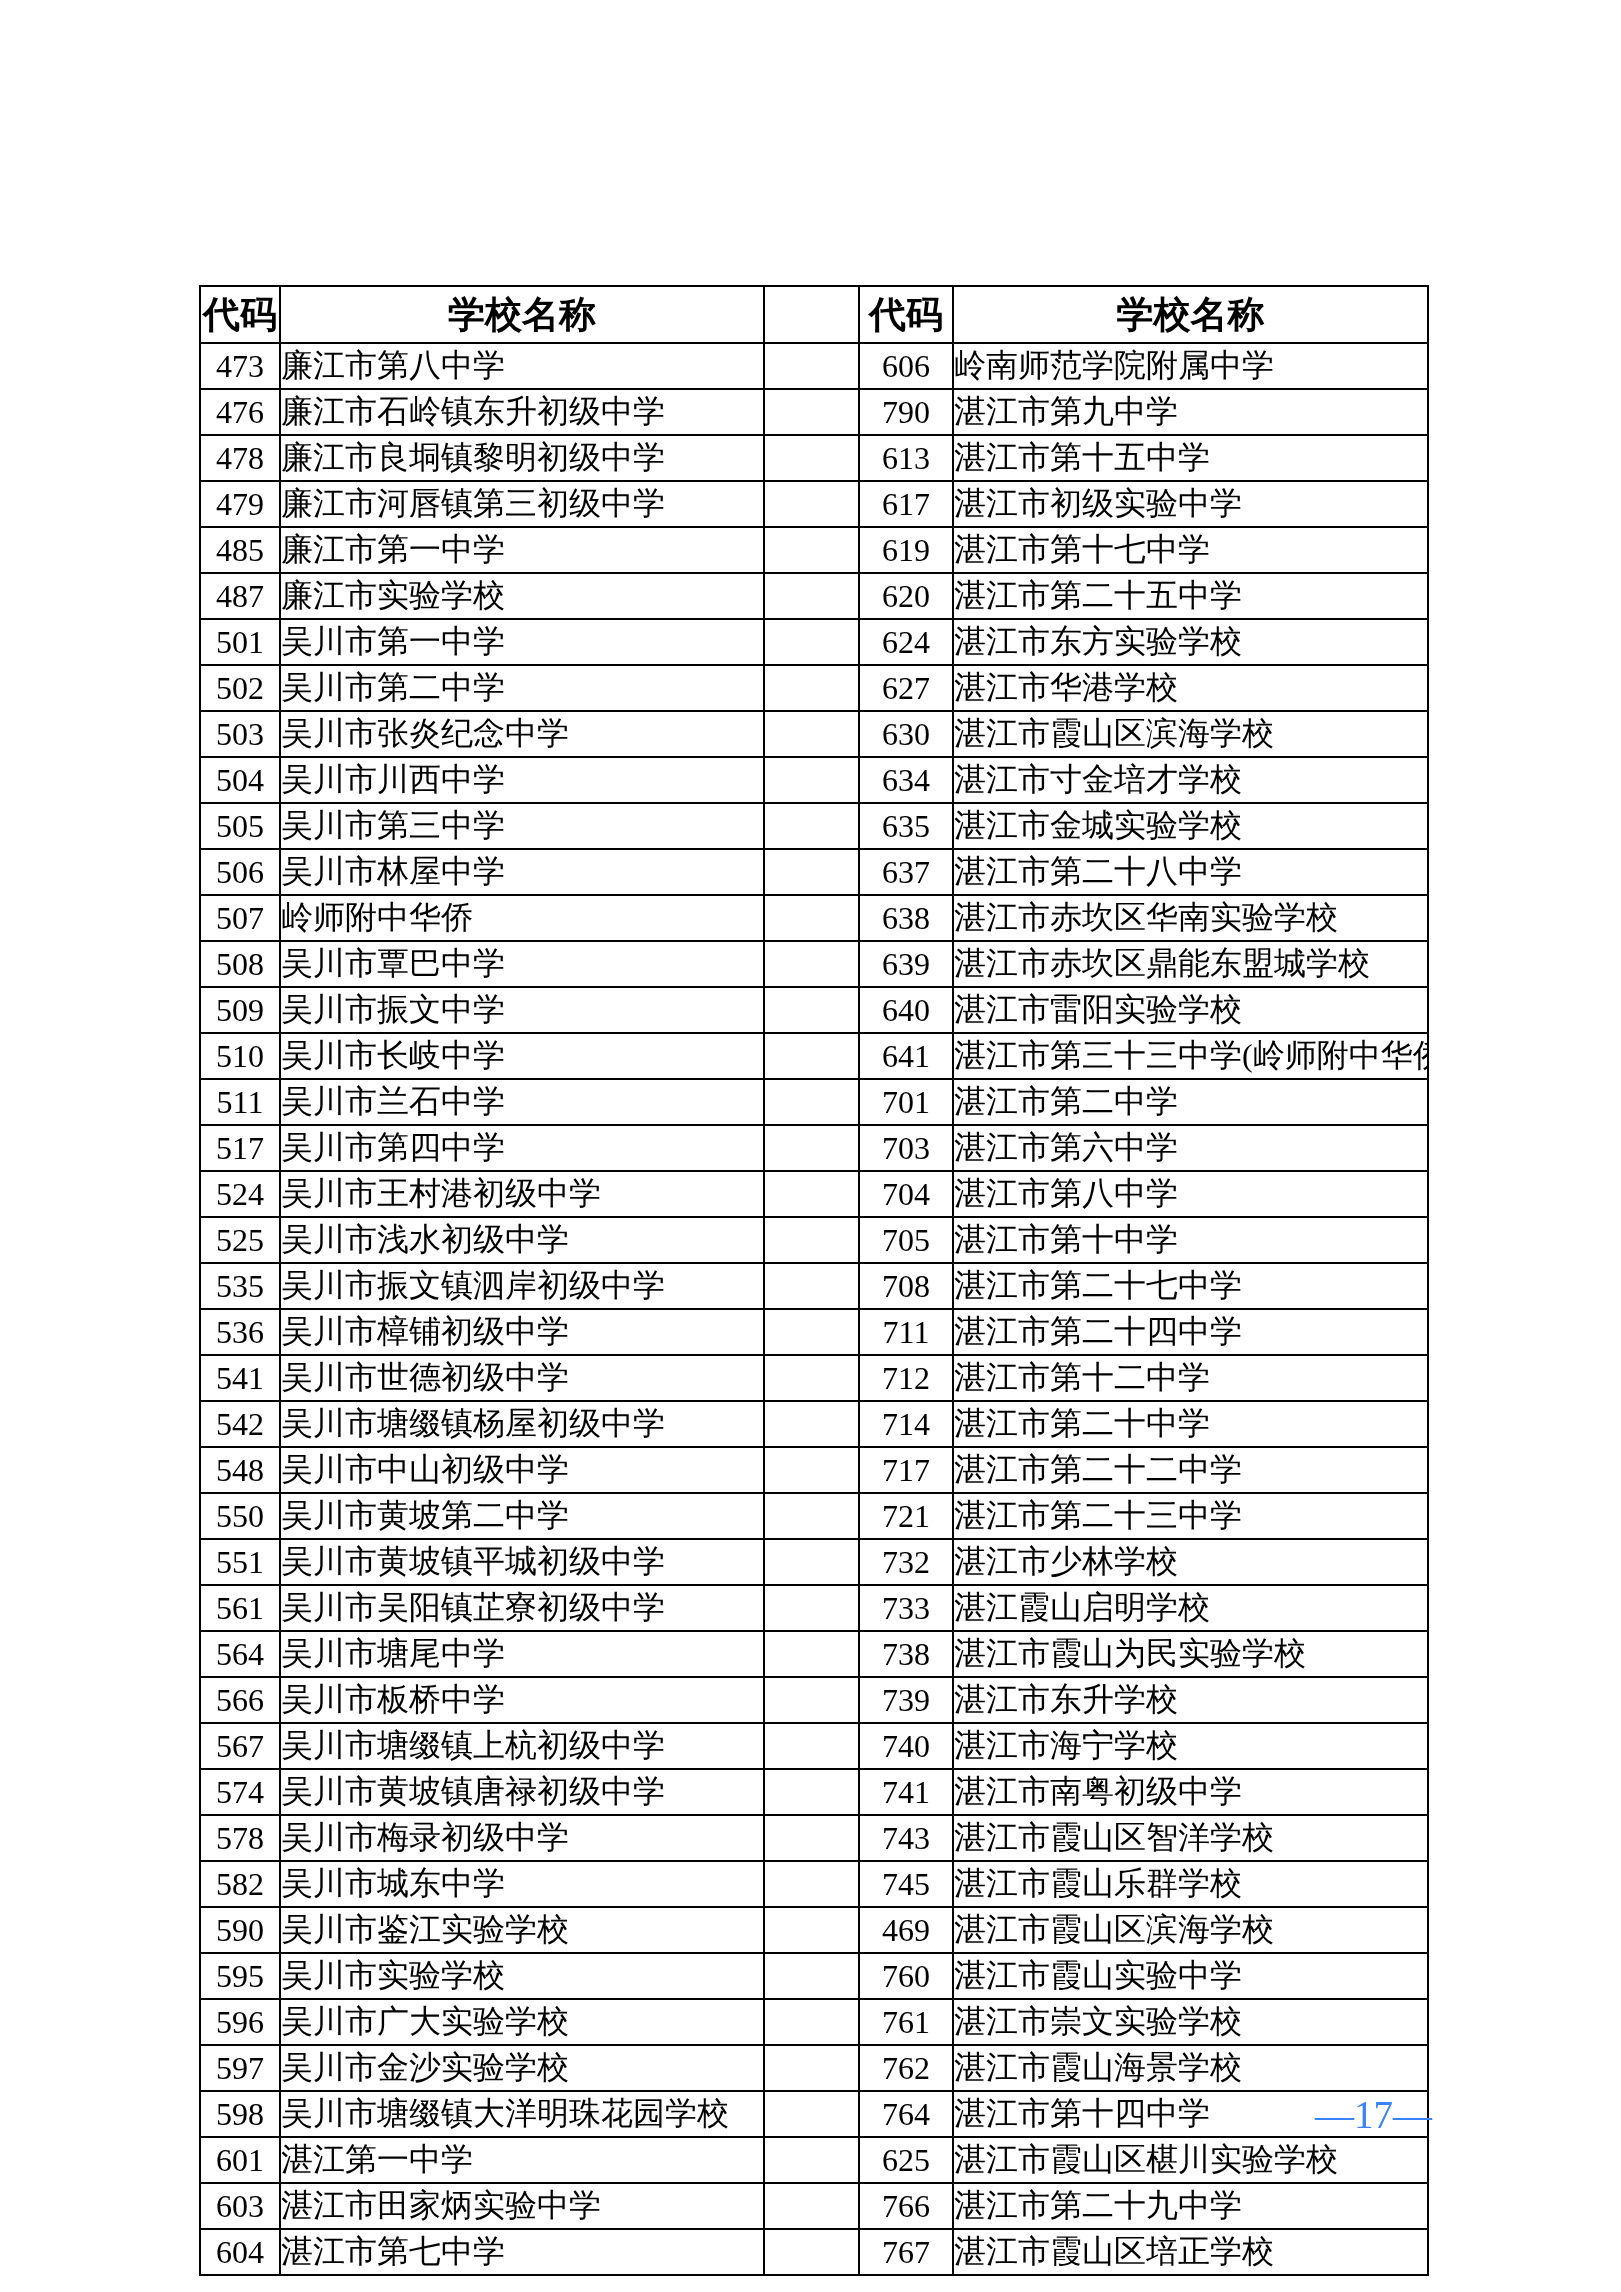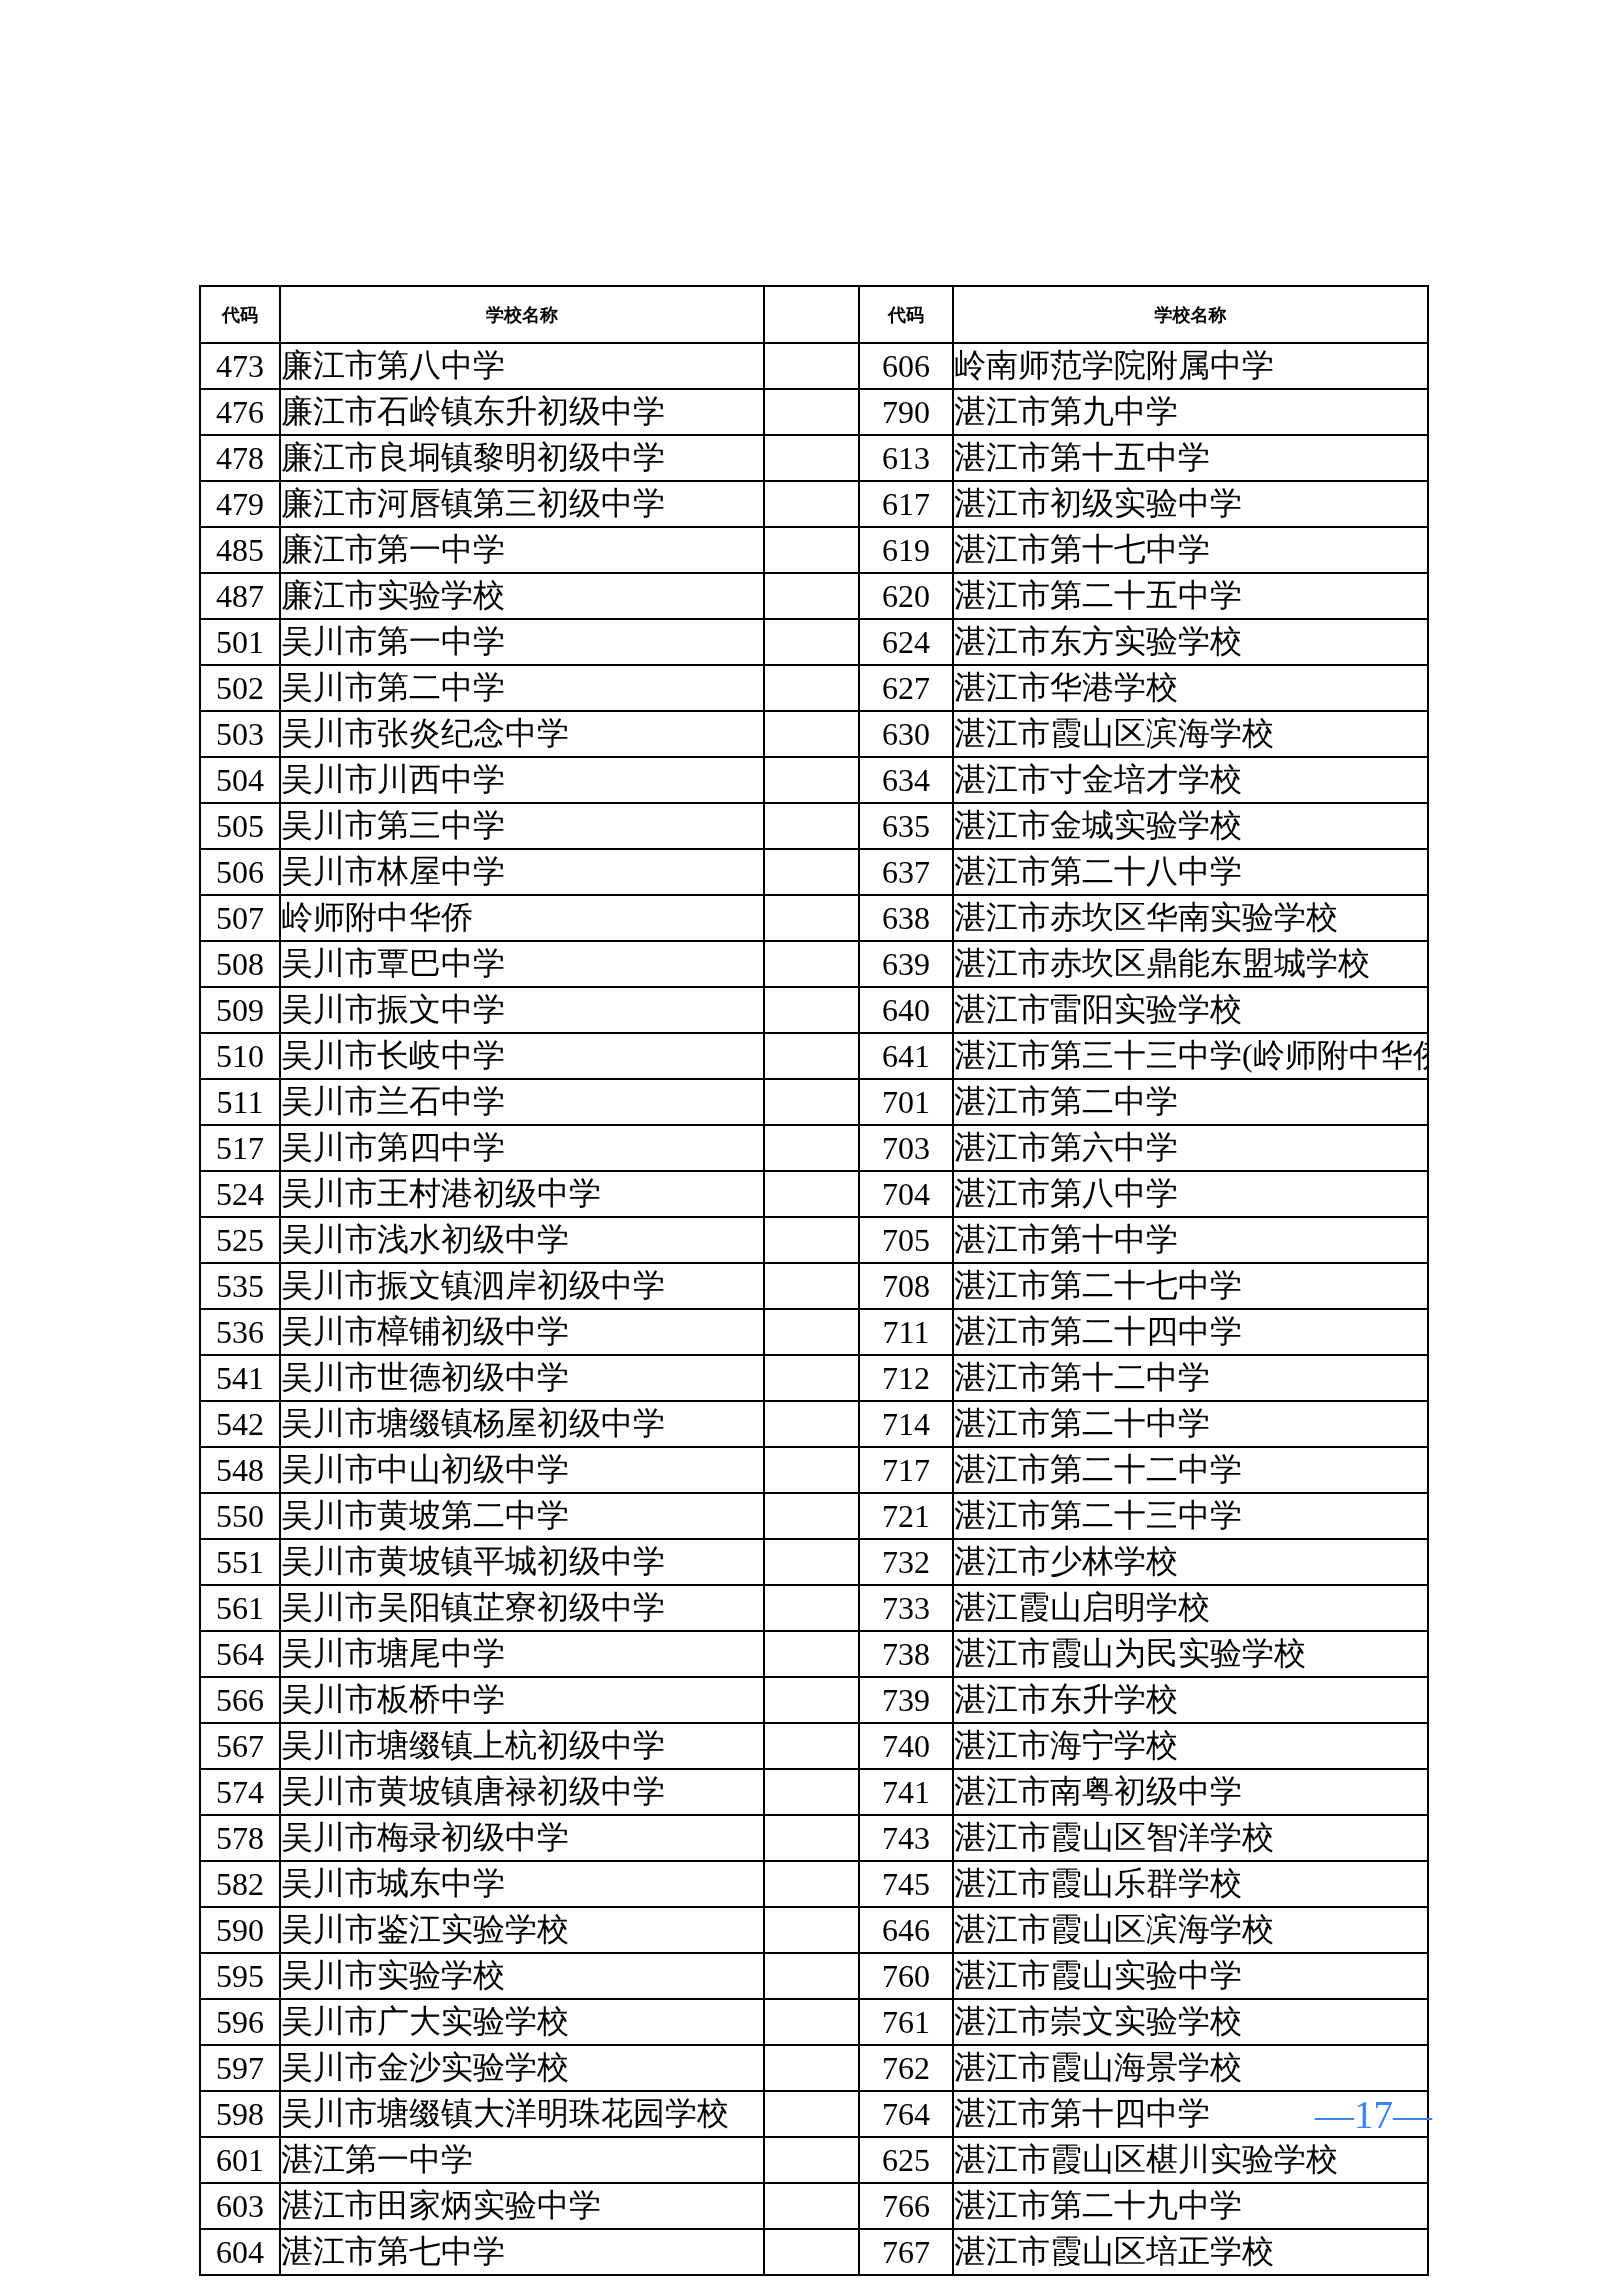--- a/index.html
+++ b/index.html
@@ -30,21 +30,21 @@
     border: 2px solid #000;
     padding: 0;
     overflow: hidden;
     white-space: nowrap;
     vertical-align: middle;
   }
   table.school-table thead tr {
     height: 57px;
   }
   table.school-table th {
-    font-size: 18px;
+    font-size: 37px;
     font-weight: bold;
     text-align: center;
   }
   td.code-cell {
     font-size: 32px;
     text-align: center;
   }
   td.name-cell {
     font-size: 32px;
     text-align: left;
@@ -317,21 +317,21 @@
           <td class="code-cell">582</td>
           <td class="name-cell">吴川市城东中学</td>
           <td class="spacer-cell"></td>
           <td class="code-cell">745</td>
           <td class="name-cell">湛江市霞山乐群学校</td>
         </tr>
         <tr>
           <td class="code-cell">590</td>
           <td class="name-cell">吴川市鉴江实验学校</td>
           <td class="spacer-cell"></td>
-          <td class="code-cell">646</td>
+          <td class="code-cell">469</td>
           <td class="name-cell">湛江市霞山区滨海学校</td>
         </tr>
         <tr>
           <td class="code-cell">595</td>
           <td class="name-cell">吴川市实验学校</td>
           <td class="spacer-cell"></td>
           <td class="code-cell">760</td>
           <td class="name-cell">湛江市霞山实验中学</td>
         </tr>
         <tr>

